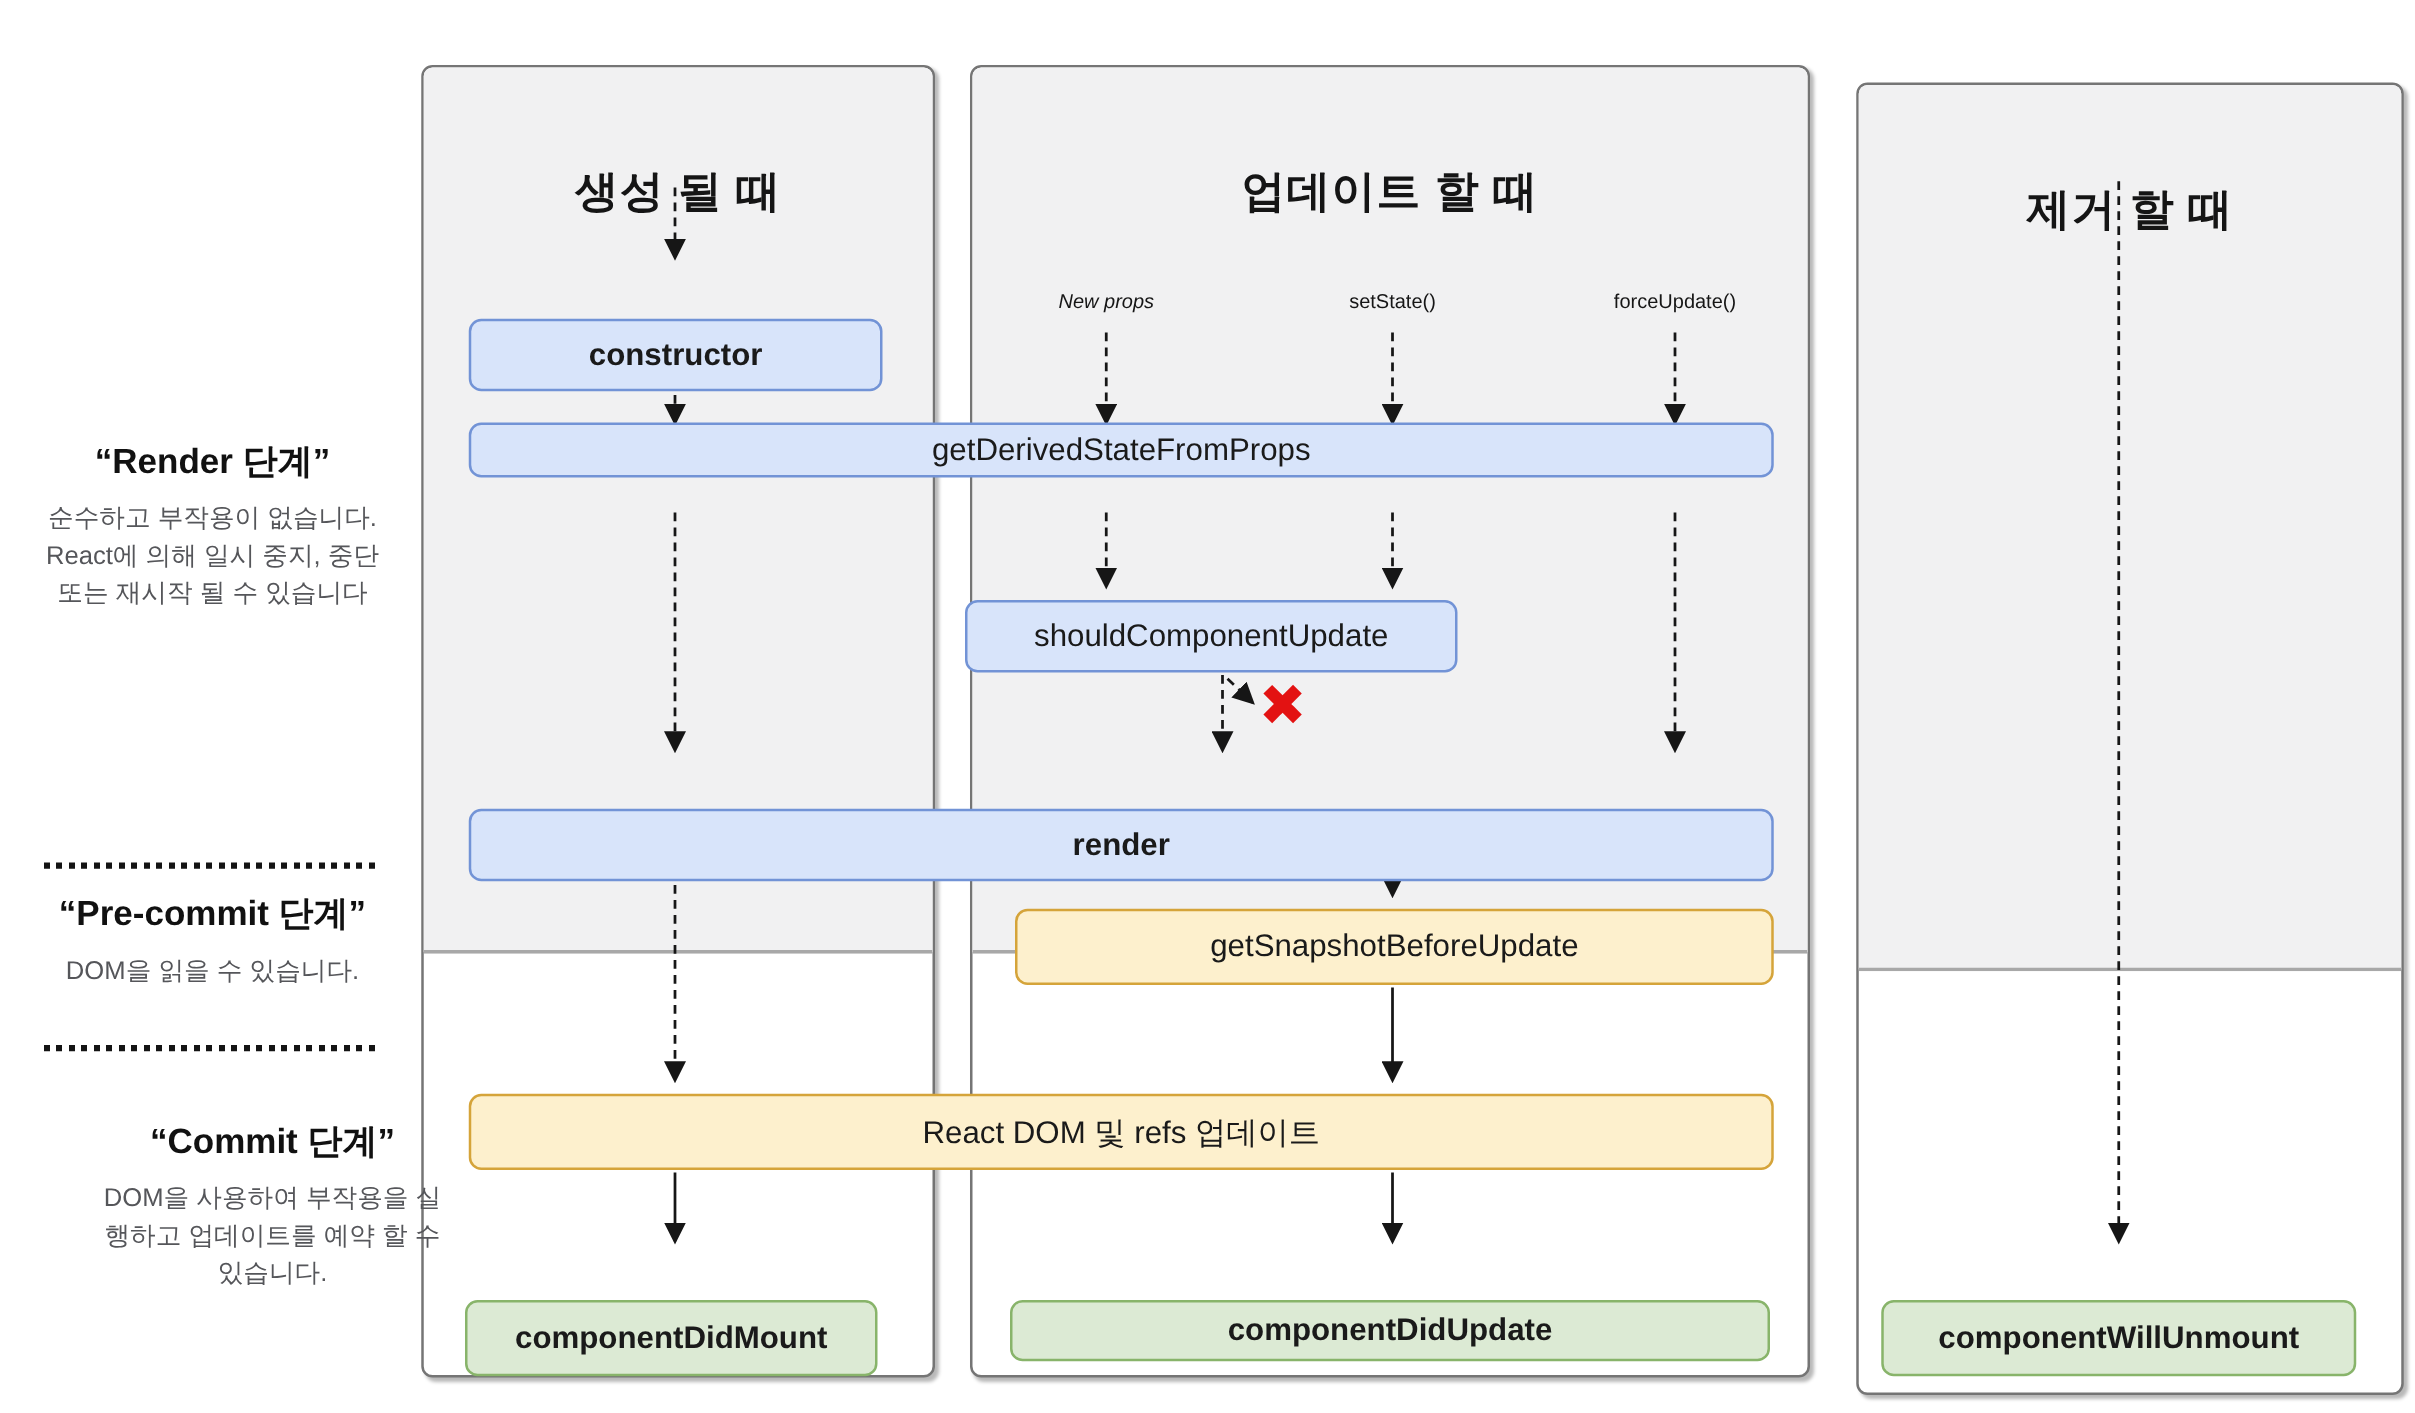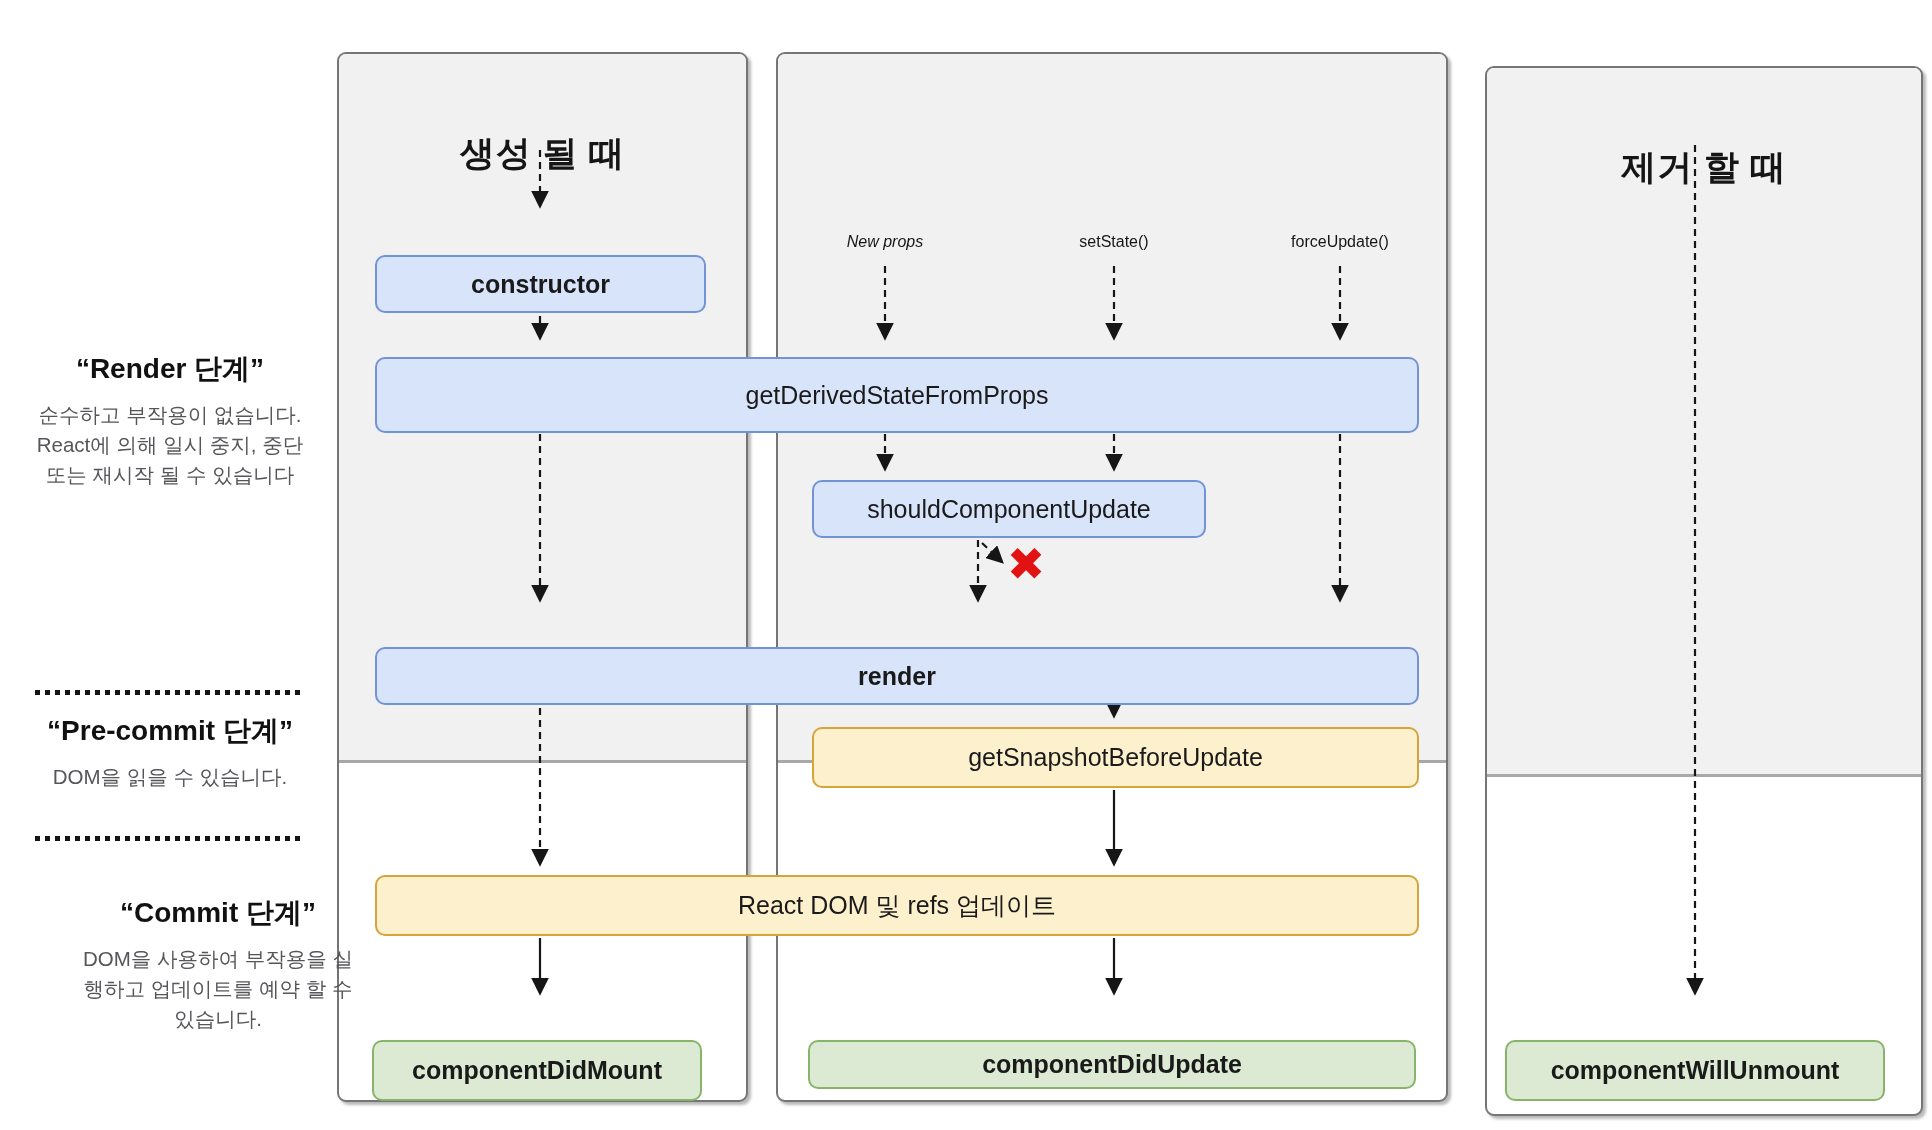--- a/index.html
+++ b/index.html
@@ -31,22 +31,22 @@
     position:absolute;display:flex;align-items:center;justify-content:center;
     border-radius:10px;font-size:25px;border:2px solid;box-sizing:border-box;
     z-index:5;text-align:center;
   }
   .node.blue{background:var(--blue-fill);border-color:var(--blue-border);}
   .node.yellow{background:var(--yellow-fill);border-color:var(--yellow-border);}
   .node.green{background:var(--green-fill);border-color:var(--green-border);}
   .bold{font-weight:bold;margin-top:36px;}
   .italic{}
   .n-constructor{left:375px;top:219px;width:331px;height:58px;}
-  .n-getderived{left:375px;top:357px;width:1044px;height:76px;}
-  .n-shouldupdate{left:812px;top:480px;width:394px;height:58px;}
+  .n-getderived{left:375px;top:338px;width:1044px;height:44px;}
+  .n-shouldupdate{left:772px;top:480px;width:394px;height:58px;}
   .n-render{left:375px;top:611px;width:1044px;height:58px;}
   .n-getsnapshot{left:812px;top:727px;width:607px;height:61px;}
   .n-reactdom{left:375px;top:875px;width:1044px;height:61px;}
   .n-didmount{left:372px;top:1004px;width:330px;height:61px;}
   .n-didupdate{left:808px;top:1004px;width:608px;height:49px;}
   .n-willunmount{left:1505px;top:1004px;width:380px;height:61px;}
   
   .trigger{
     position:absolute;top:233px;font-size:16px;text-align:center;color:#161616;z-index:5;
   }
@@ -98,20 +98,21 @@
   <div class="anno-body">DOM을 사용하여 부작용을 실행하고 업데이트를 예약 할 수 있습니다.</div>
 </div>
 
 <div class="col col-1">
   <div class="gray-zone"></div>
   <div class="col-title">생성 될 때</div>
 </div>
 
 <div class="col col-2">
   <div class="gray-zone"></div>
+  <div class="col-title">업데이트 할 때</div>
 </div>
 
 <div class="col col-3">
   <div class="gray-zone"></div>
   <div class="col-title">제거 할 때</div>
 </div>
 
 <div class="trigger t-newprops">New props</div>
 <div class="trigger t-setstate">setState()</div>
 <div class="trigger t-forceupdate">forceUpdate()</div>

